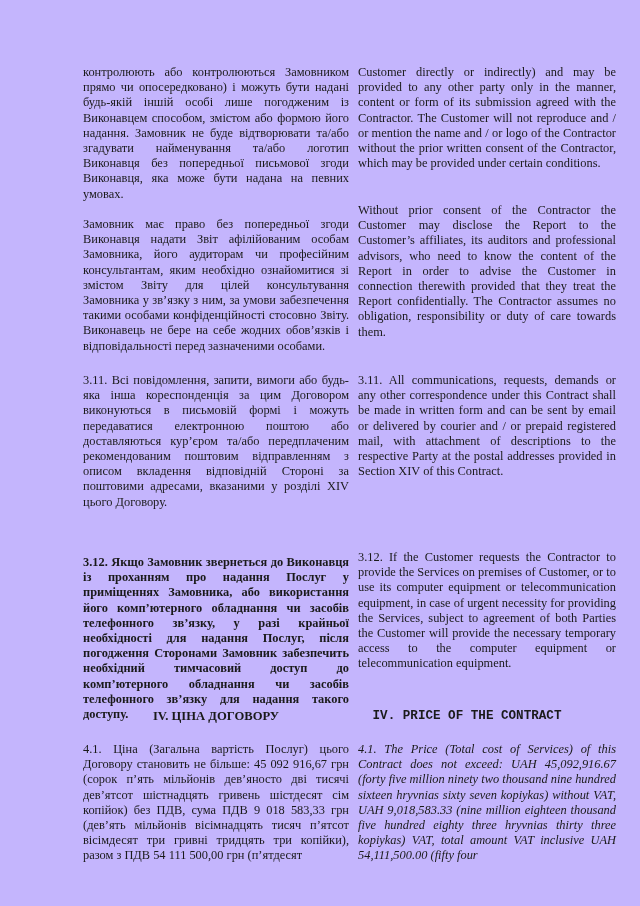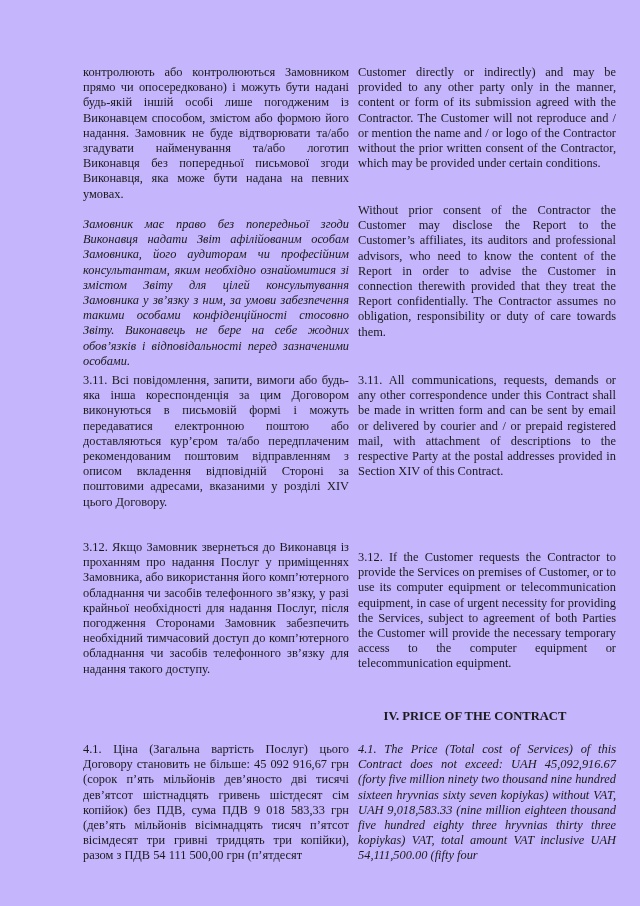--- a/index.html
+++ b/index.html
@@ -14,43 +14,44 @@
   .heading { position: absolute; font-weight: bold; text-align: center; font-size: 12.6px; }
 </style>
 </head>
 <body>
 
 <div class="page">
 
   <div class="col left blk" style="top:65px;">
     <p>контролюють або контролюються Замовником прямо чи опосередковано) і можуть бути надані будь-якій іншій особі лише погодженим із Виконавцем способом, змістом або формою його надання. Замовник не буде відтворювати та/або згадувати найменування та/або логотип Виконавця без попередньої письмової згоди Виконавця, яка може бути надана на певних умовах.</p>
   </div>
-  <div class="col left blk" style="top:217px;font-style:italic;">
+  <div class="col left blk" style="top:217px;">
     <p>Замовник має право без попередньої згоди Виконавця надати Звіт афілійованим особам Замовника, його аудиторам чи професійним консультантам, яким необхідно ознайомитися зі змістом Звіту для цілей консультування Замовника у зв’язку з ним, за умови забезпечення такими особами конфіденційності стосовно Звіту. Виконавець не бере на себе жодних обов’язків і відповідальності перед зазначеними особами.</p>
   </div>
   <div class="col left blk" style="top:373px;">
     <p>3.11. Всі повідомлення, запити, вимоги або будь-яка інша кореспонденція за цим Договором виконуються в письмовій формі і можуть передаватися електронною поштою або доставляються кур’єром та/або передплаченим рекомендованим поштовим відправленням з описом вкладення відповідній Стороні за поштовими адресами, вказаними у розділі XIV цього Договору.</p>
   </div>
-  <div class="col left blk" style="top:540px;">
+  <div class="col left blk" style="top:555px;font-weight:bold;">
     <p>3.12. Якщо Замовник звернеться до Виконавця із проханням про надання Послуг у приміщеннях Замовника, або використання його комп’ютерного обладнання чи засобів телефонного зв’язку, у разі крайньої необхідності для надання Послуг, після погодження Сторонами Замовник забезпечить необхідний тимчасовий доступ до комп’ютерного обладнання чи засобів телефонного зв’язку для надання такого доступу.</p>
   </div>
+  <div class="heading" style="left:83px; width:266px; top:709px;">IV. ЦІНА ДОГОВОРУ</div>
   <div class="col left blk" style="top:742px;">
     <p>4.1. Ціна (Загальна вартість Послуг) цього Договору становить не більше: 45 092 916,67 грн (сорок п’ять мільйонів дев’яносто дві тисячі дев’ятсот шістнадцять гривень шістдесят сім копійок) без ПДВ, сума ПДВ 9 018 583,33 грн (дев’ять мільйонів вісімнадцять тисяч п’ятсот вісімдесят три гривні тридцять три копійки), разом з ПДВ 54 111 500,00 грн (п’ятдесят</p>
   </div>
 
   <div class="col right blk" style="top:65px;">
     <p>Customer directly or indirectly) and may be provided to any other party only in the manner, content or form of its submission agreed with the Contractor. The Customer will not reproduce and / or mention the name and / or logo of the Contractor without the prior written consent of the Contractor, which may be provided under certain conditions.</p>
   </div>
   <div class="col right blk" style="top:203px;">
     <p>Without prior consent of the Contractor the Customer may disclose the Report to the Customer’s affiliates, its auditors and professional advisors, who need to know the content of the Report in order to advise the Customer in connection therewith provided that they treat the Report confidentially. The Contractor assumes no obligation, responsibility or duty of care towards them.</p>
   </div>
   <div class="col right blk" style="top:373px;">
     <p>3.11. All communications, requests, demands or any other correspondence under this Contract shall be made in written form and can be sent by email or delivered by courier and / or prepaid registered mail, with attachment of descriptions to the respective Party at the postal addresses provided in Section XIV of this Contract.</p>
   </div>
   <div class="col right blk" style="top:528px;margin-top:22px;">
     <p>3.12. If the Customer requests the Contractor to provide the Services on premises of Customer, or to use its computer equipment or telecommunication equipment, in case of urgent necessity for providing the Services, subject to agreement of both Parties the Customer will provide the necessary temporary access to the computer equipment or telecommunication equipment.</p>
   </div>
-  <div class="heading" style="left:346px; width:258px; top:709px;">IV. PRICE OF THE CONTRACT</div>
+  <div class="heading" style="left:338px; width:258px; top:709px;font-family:Liberation Mono, monospace;">IV. PRICE OF THE CONTRACT</div>
   <div class="col right blk" style="top:742px;font-style:italic;">
     <p>4.1. The Price (Total cost of Services) of this Contract does not exceed: UAH 45,092,916.67 (forty five million ninety two thousand nine hundred sixteen hryvnias sixty seven kopiykas) without VAT, UAH 9,018,583.33 (nine million eighteen thousand five hundred eighty three hryvnias thirty three kopiykas) VAT, total amount VAT inclusive UAH 54,111,500.00 (fifty four</p>
   </div>
 
 </div>
 
 </body></html>

